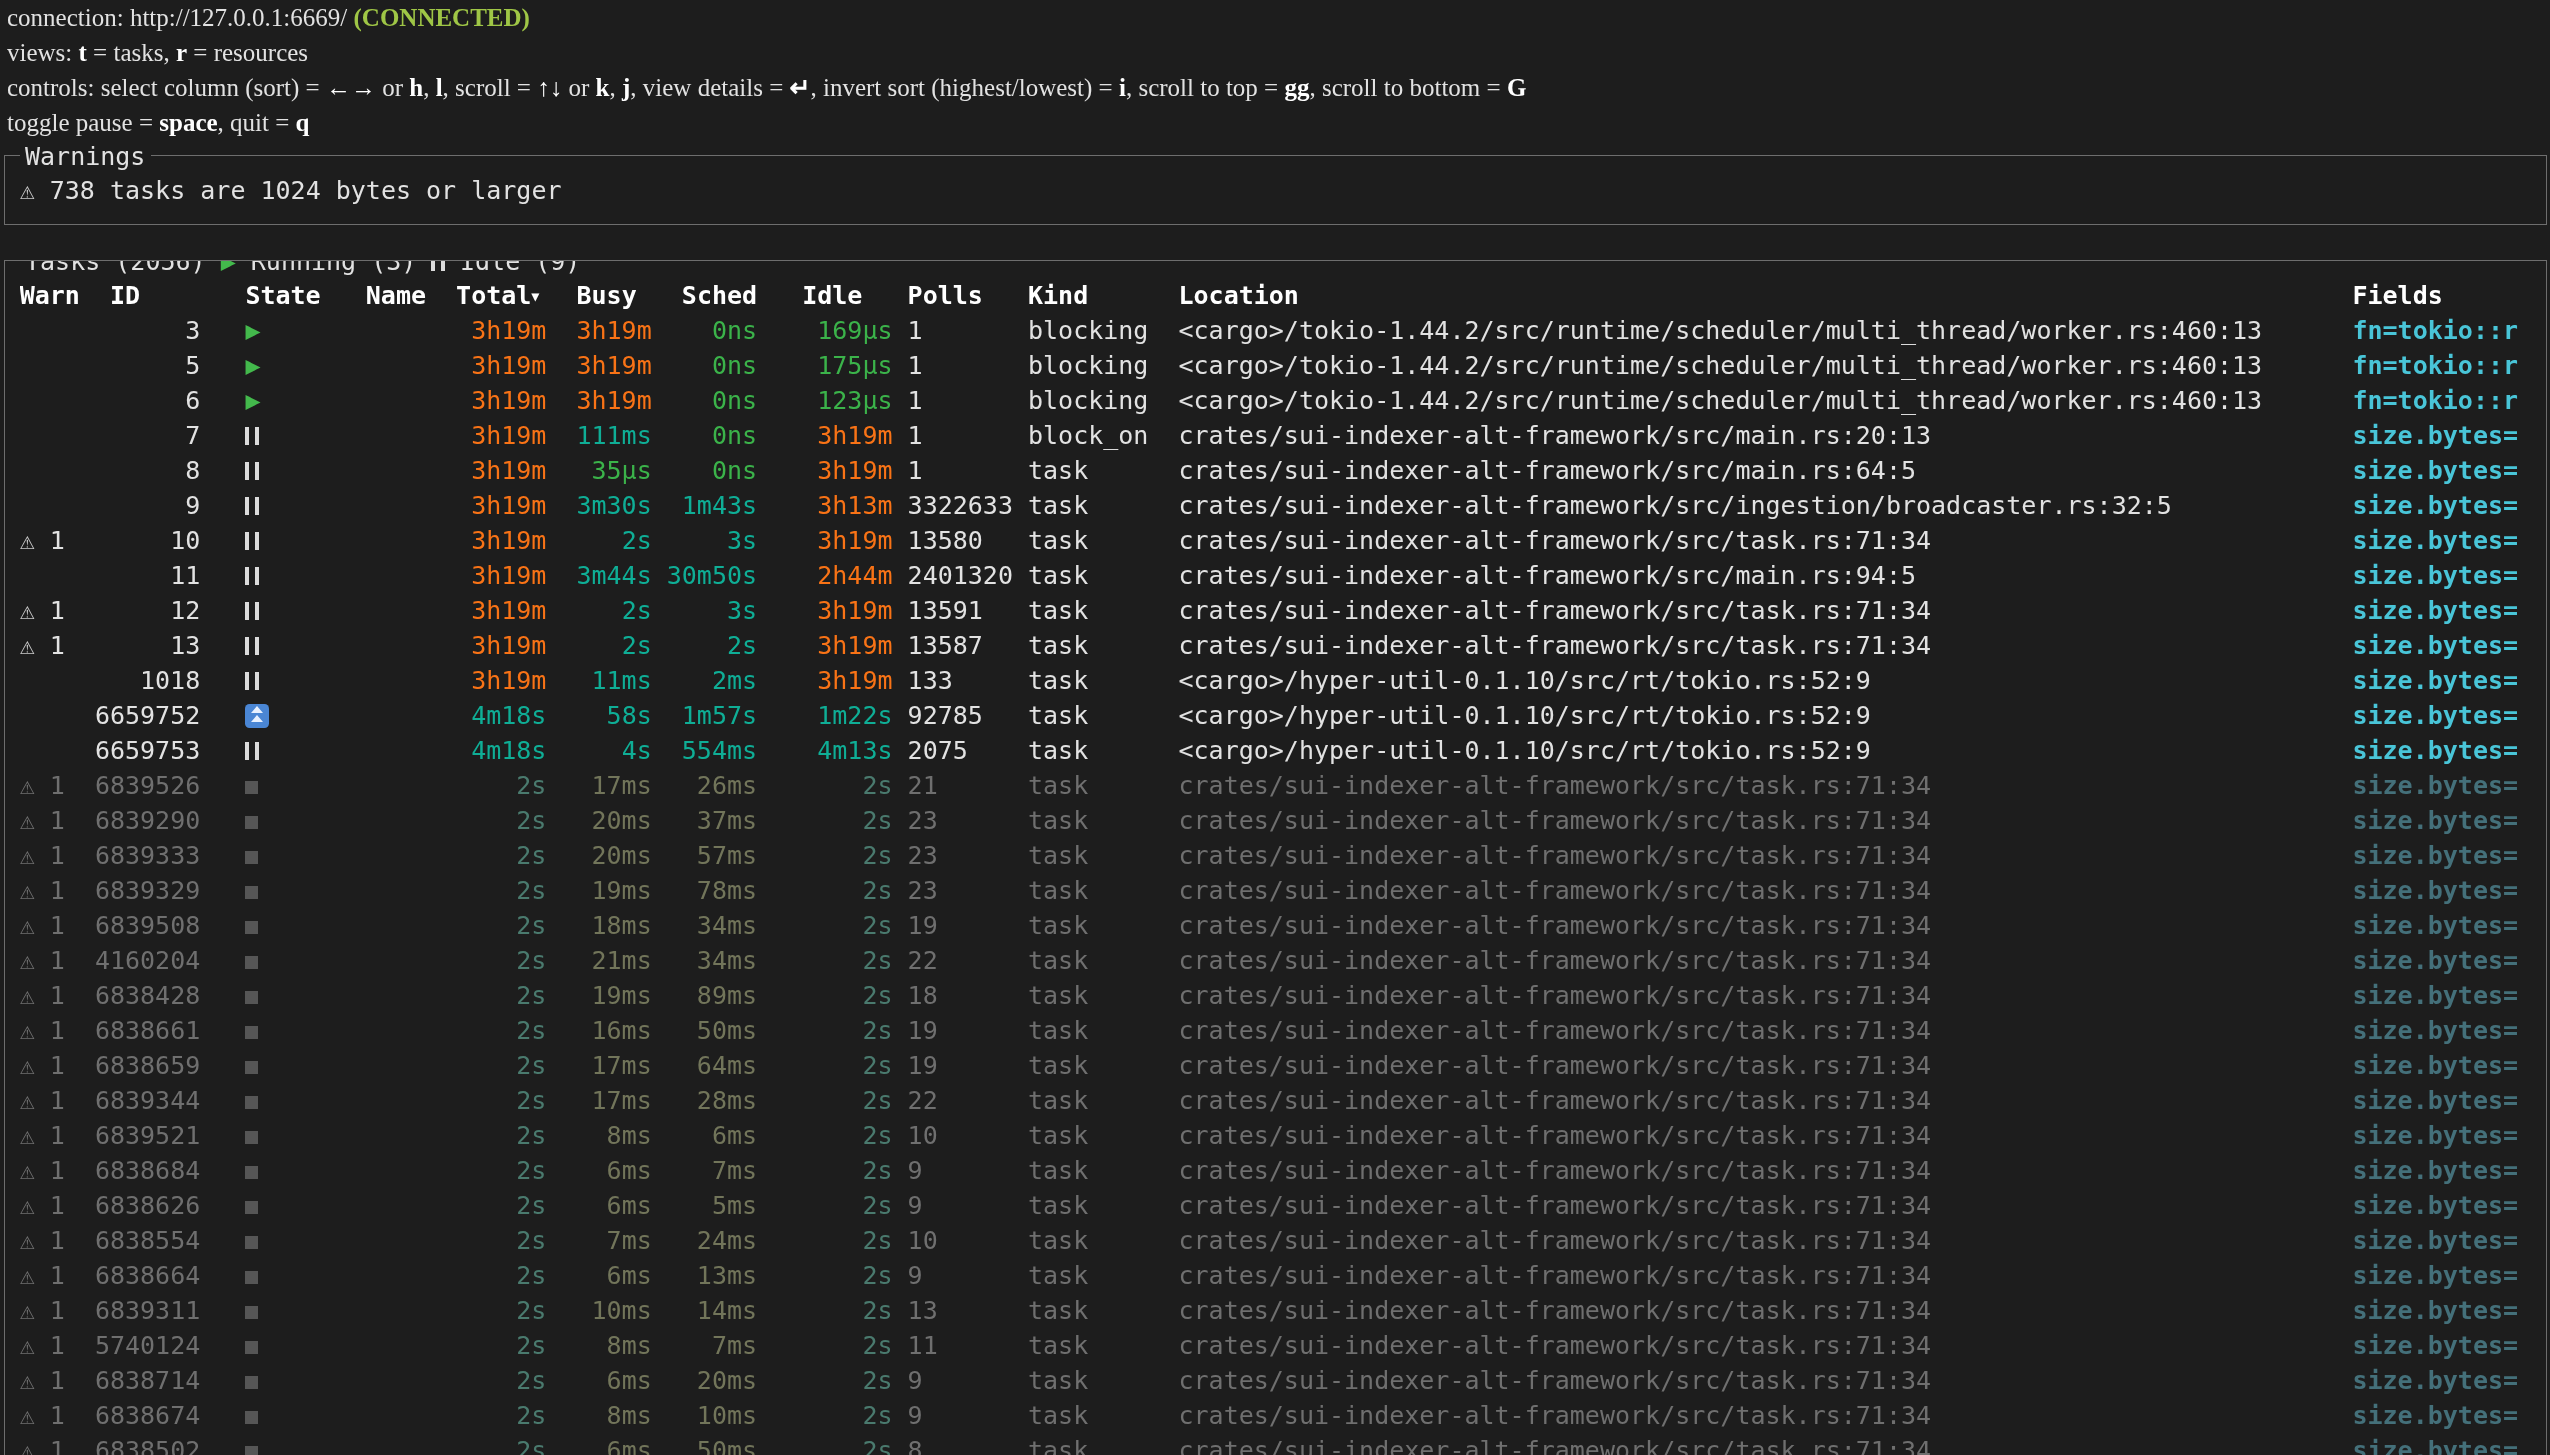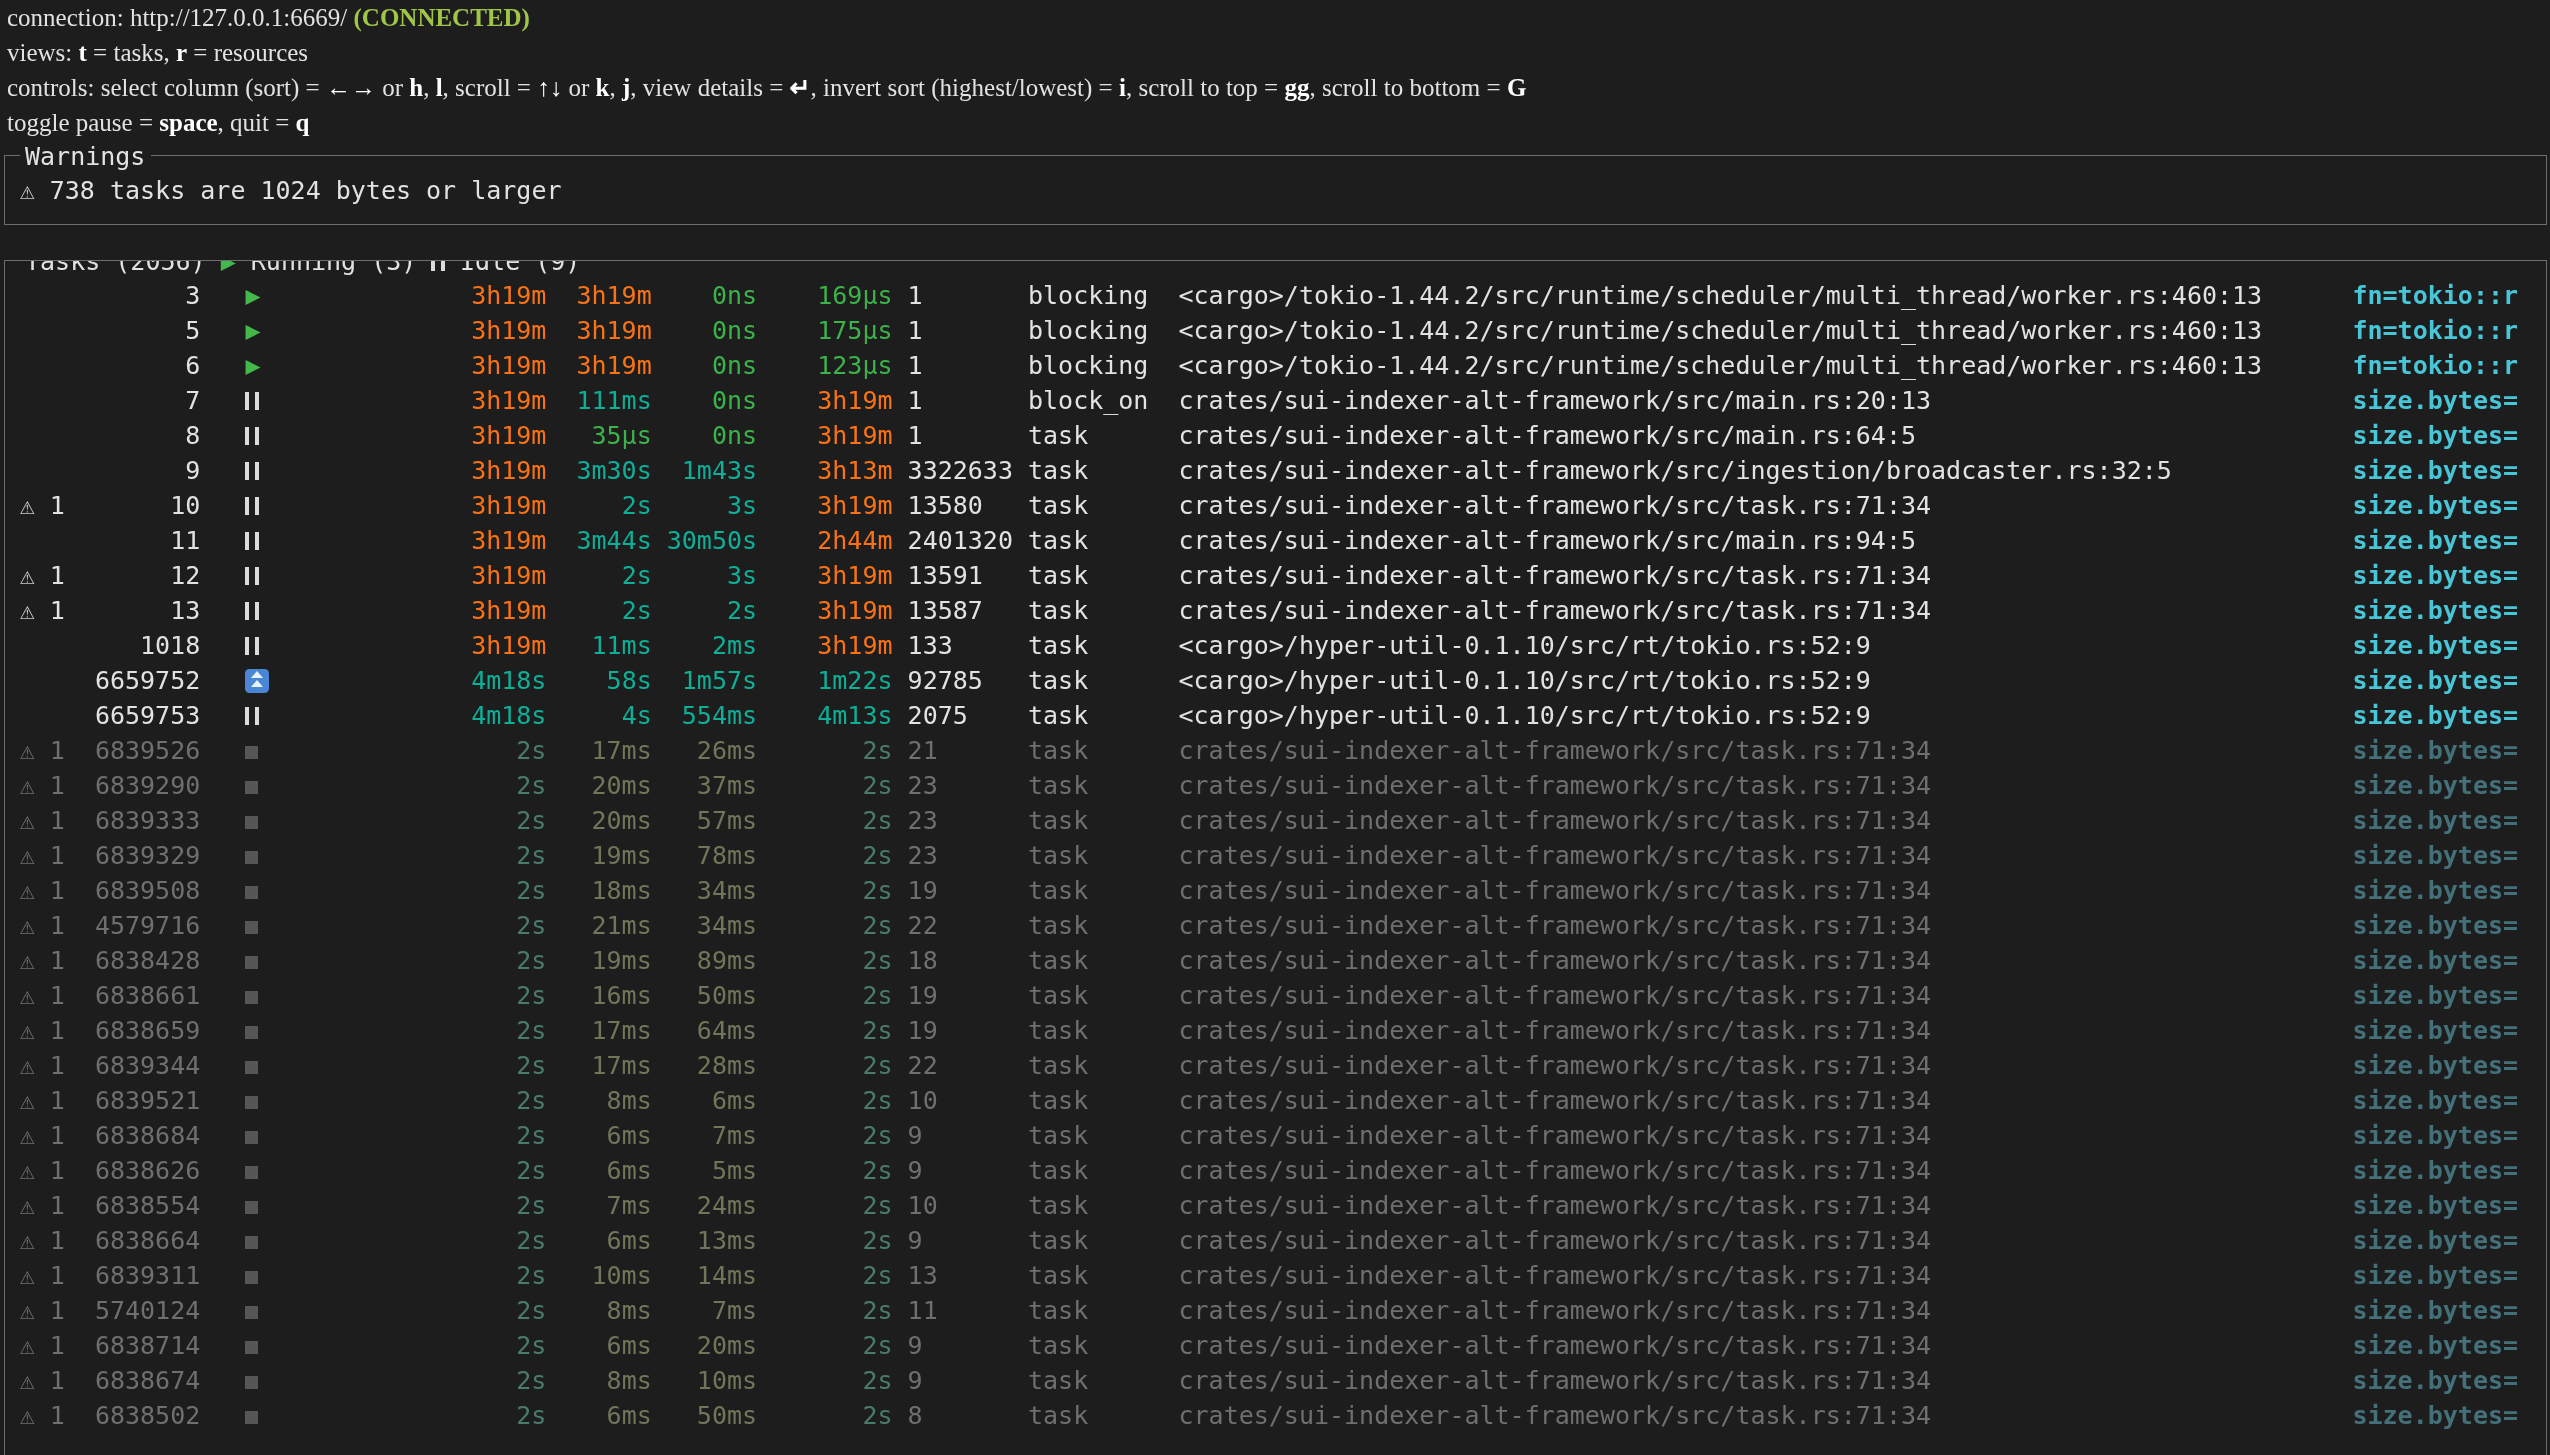--- a/index.html
+++ b/index.html
@@ -100,20 +100,34 @@
   <div class="panel tasks-panel">
     <div class="panel-title">
       <span>Tasks (2056)</span>
       <span class="run-glyph">▶</span>
       <span>Running (3)</span>
       <span class="pause-icon"></span>
       <span>Idle (9)</span>
     </div>
 
     <div class="rows-wrap">
+      <div class="grid header-row">
+        <div class="cell c-warn hdr">Warn</div>
+        <div class="cell c-id hdr">ID</div>
+        <div class="cell c-state hdr">State</div>
+        <div class="cell c-name hdr">Name</div>
+        <div class="cell c-total hdr"><span>Total</span><span class="sort-ind">▼</span></div>
+        <div class="cell c-busy hdr">Busy</div>
+        <div class="cell c-sched hdr">Sched</div>
+        <div class="cell c-idle hdr">Idle</div>
+        <div class="cell c-polls hdr">Polls</div>
+        <div class="cell c-kind hdr">Kind</div>
+        <div class="cell c-location hdr">Location</div>
+        <div class="cell c-fields hdr">Fields</div>
+      </div>
       <div id="rows">
           <div class="grid row">
             <div class="cell c-warn"></div>
             <div class="cell c-id">3</div>
             <div class="cell c-state"><span class="run-glyph">▶</span></div>
             <div class="cell c-name"></div>
             <div class="cell c-total dur-h">3h19m</div>
             <div class="cell c-busy dur-h">3h19m</div>
             <div class="cell c-sched dur-us">0ns</div>
             <div class="cell c-idle dur-us">169µs</div>
@@ -355,21 +369,21 @@
             <div class="cell c-busy dur-ms">18ms</div>
             <div class="cell c-sched dur-ms">34ms</div>
             <div class="cell c-idle dur-s">2s</div>
             <div class="cell c-polls">19</div>
             <div class="cell c-kind">task</div>
             <div class="cell c-location">crates/sui-indexer-alt-framework/src/task.rs:71:34</div>
             <div class="cell c-fields fields">size.bytes=</div>
           </div>
           <div class="grid row dim">
             <div class="cell c-warn"><span class="warn-icon">⚠</span> 1</div>
-            <div class="cell c-id">4579716</div>
+            <div class="cell c-id">4160204</div>
             <div class="cell c-state"><span class="done-icon"></span></div>
             <div class="cell c-name"></div>
             <div class="cell c-total dur-s">2s</div>
             <div class="cell c-busy dur-ms">21ms</div>
             <div class="cell c-sched dur-ms">34ms</div>
             <div class="cell c-idle dur-s">2s</div>
             <div class="cell c-polls">22</div>
             <div class="cell c-kind">task</div>
             <div class="cell c-location">crates/sui-indexer-alt-framework/src/task.rs:71:34</div>
             <div class="cell c-fields fields">size.bytes=</div>

